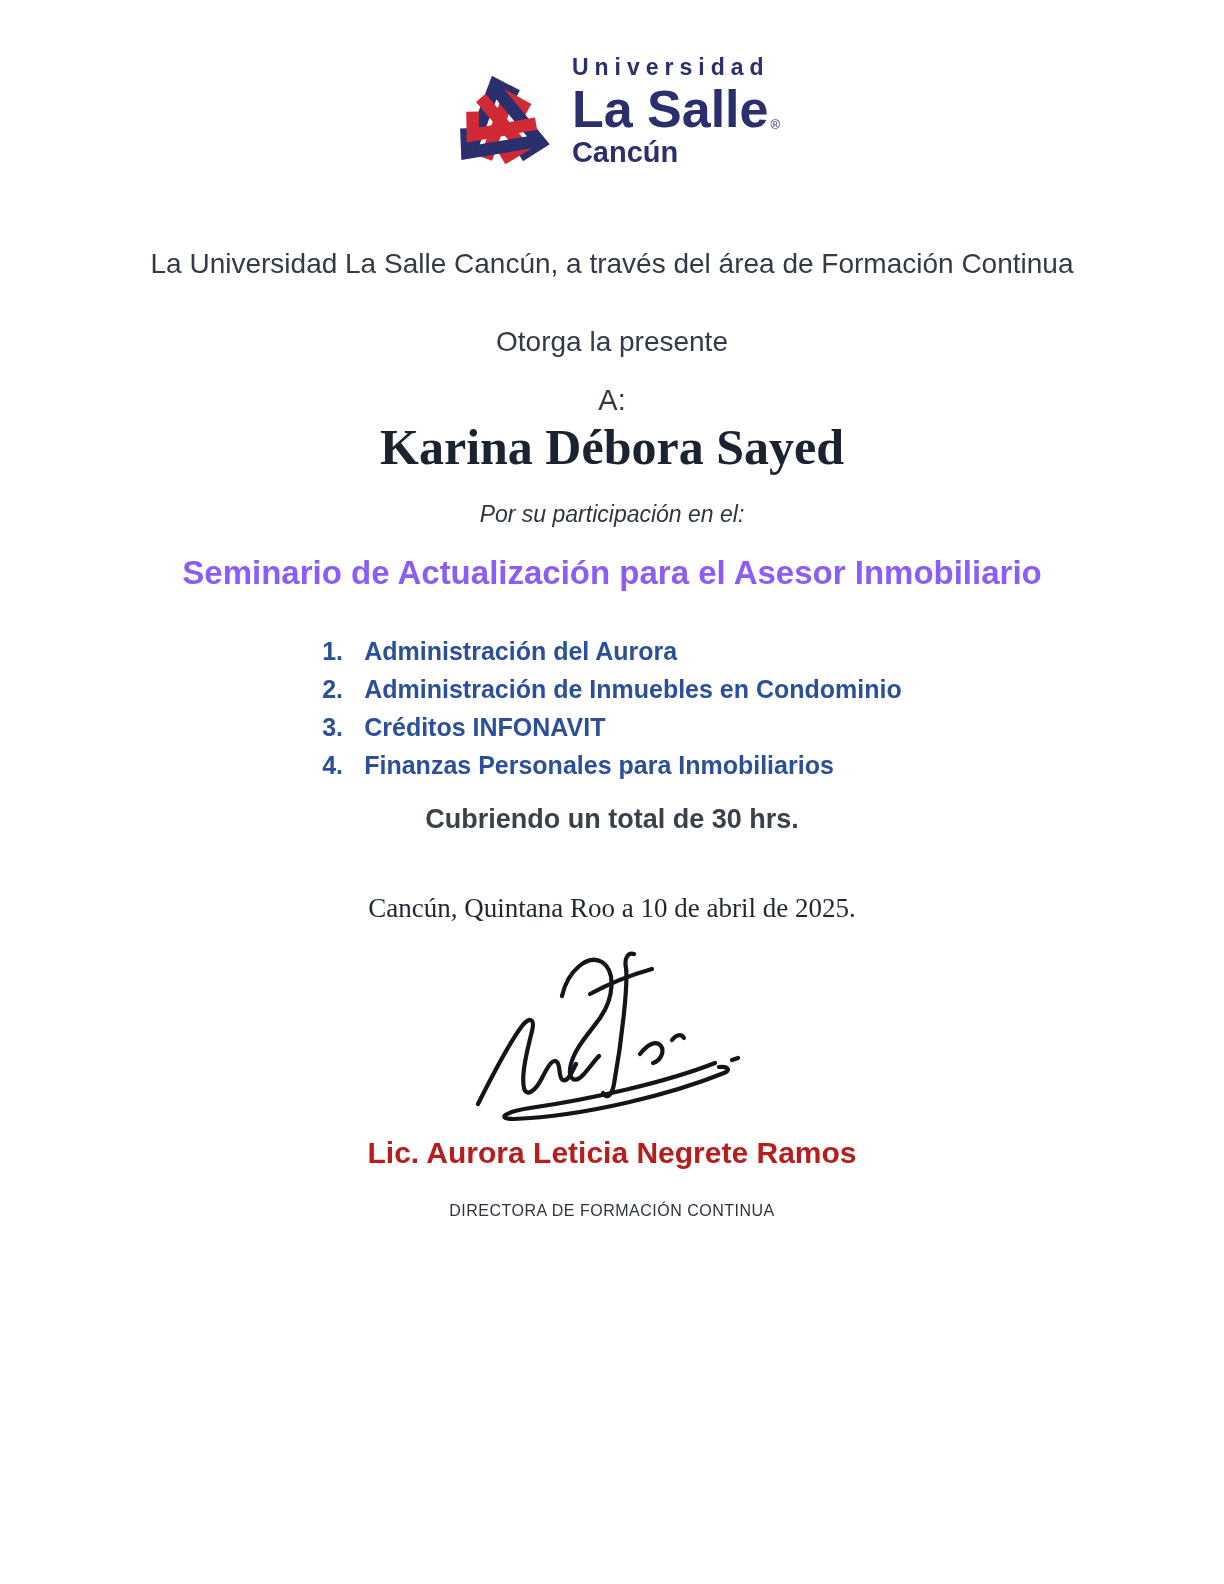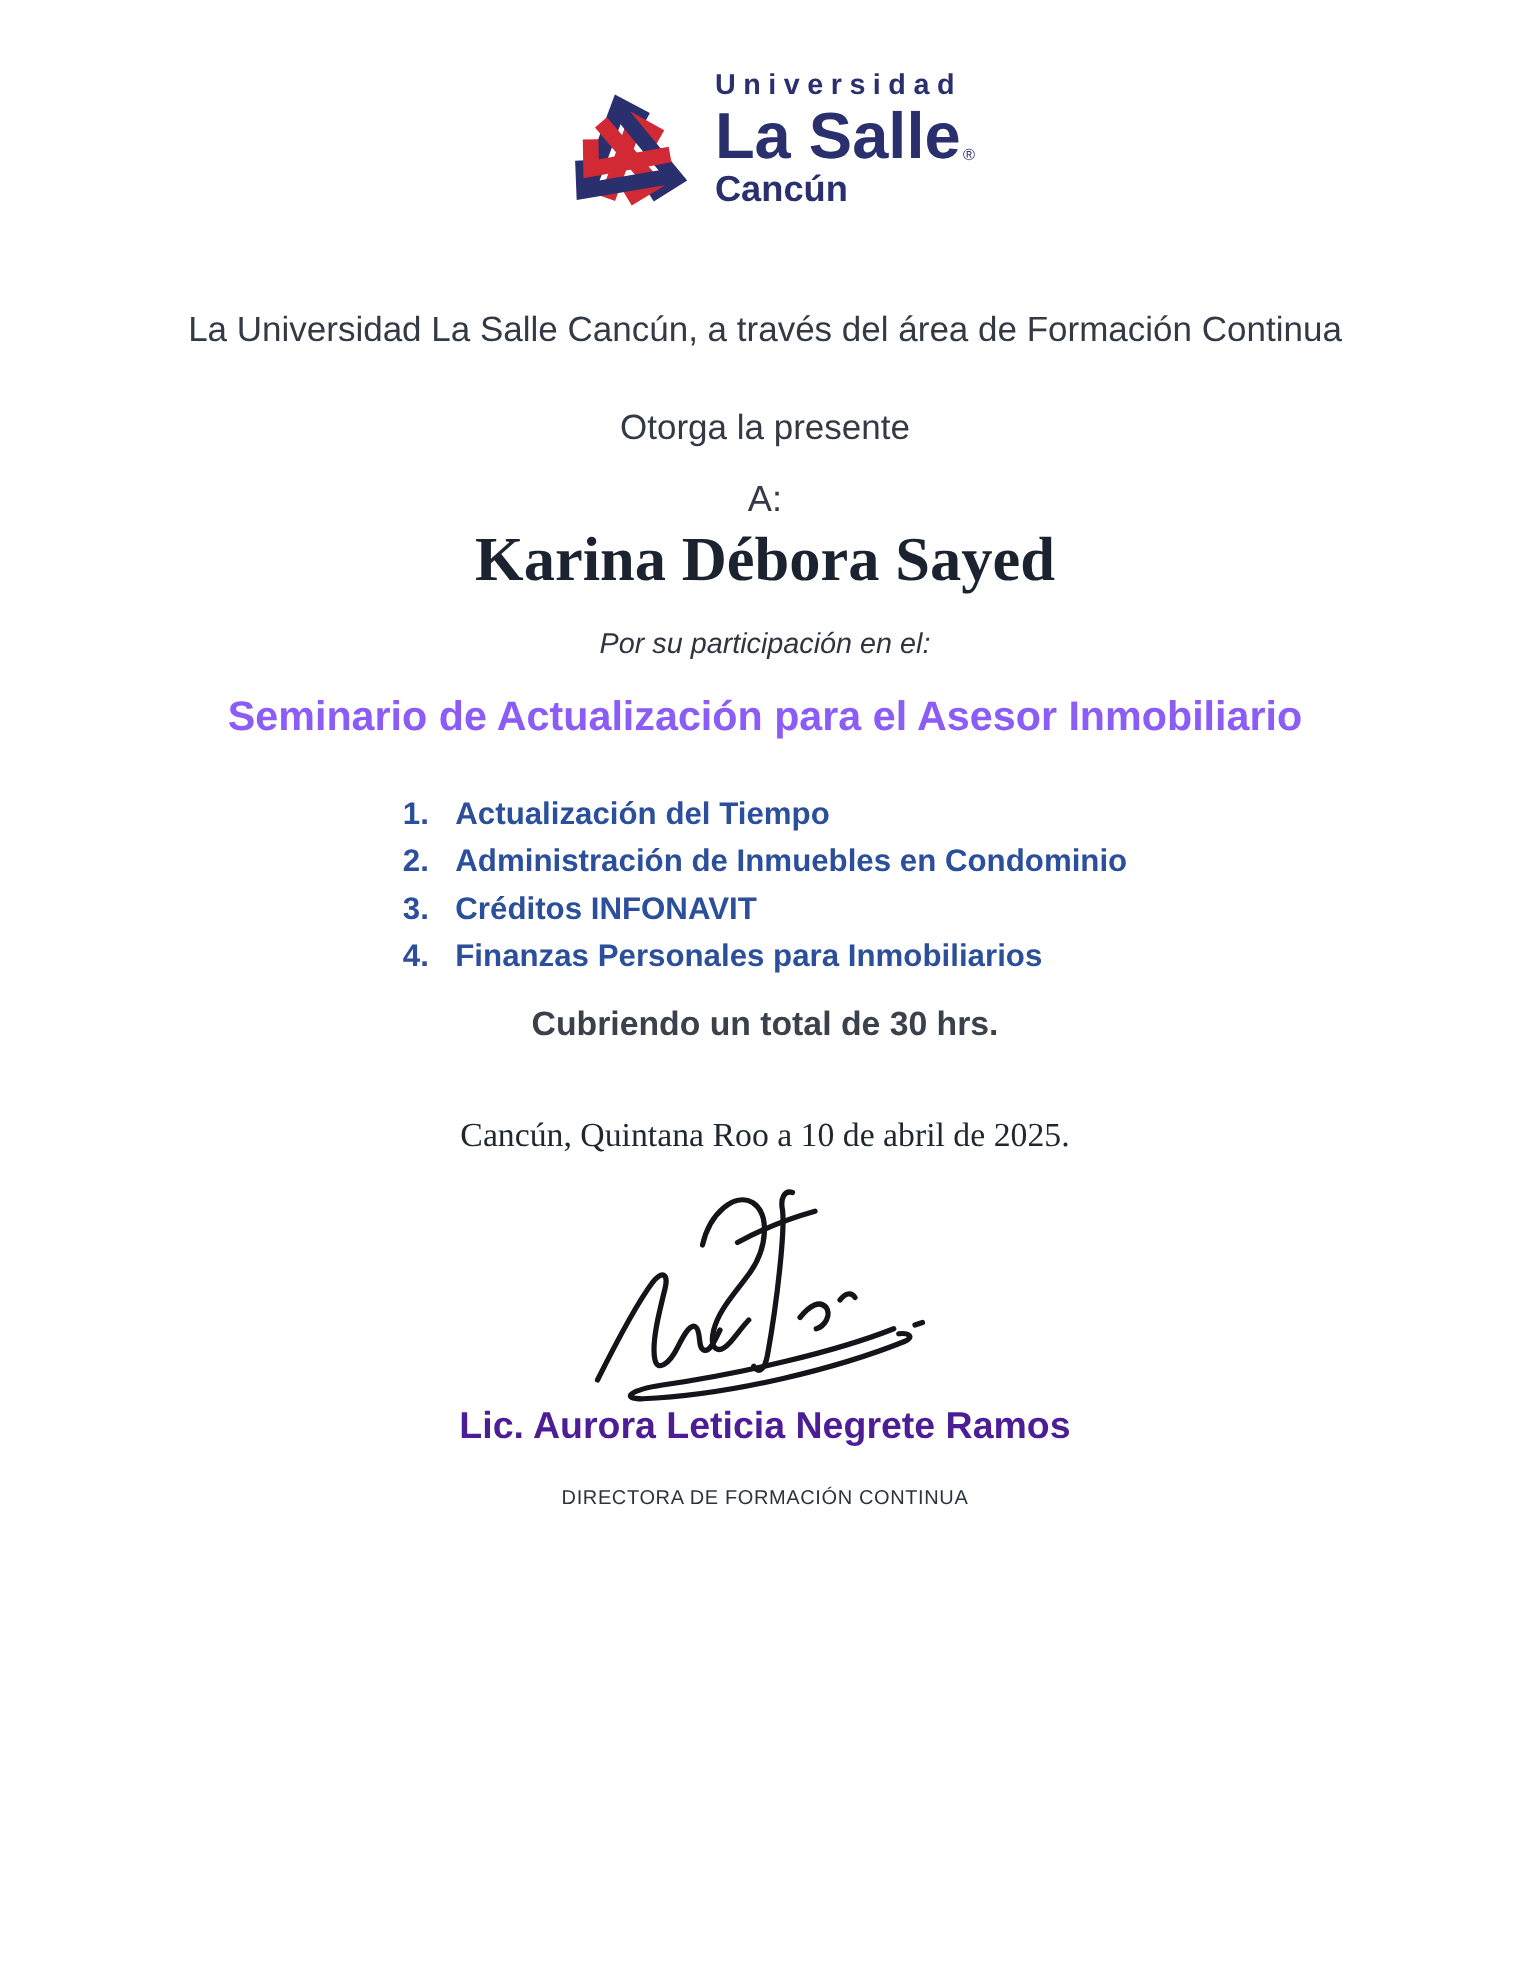--- a/index.html
+++ b/index.html
@@ -82,21 +82,21 @@
   .topic-num { text-align: left; }
   .total-line { margin-top: 20px; font-size: 27px; font-weight: 700; color: #3a414b; }
   .dateline {
     margin-top: 58px;
     font-family: "Liberation Serif", serif;
     font-size: 27px; color: #1f2731;
   }
 
   
   .signature-wrap { margin-top: 8px; height: 190px; }
-  .signer-name { margin-top: 2px; font-size: 30px; font-weight: 700; color: #4c1d95; }
+  .signer-name { margin-top: 14px; font-size: 30px; font-weight: 700; color: #b91c1c; }
   .signer-title { margin-top: 32px; font-size: 16px; letter-spacing: 0.5px; color: #2c333f; }
 </style>
 </head>
 <body>
 
 <div class="certificate">
 
   <div class="logo-row">
 
     <div class="lasalle-group">
@@ -127,21 +127,21 @@
 
   <div class="recipient-prefix">A:</div>
   <div class="recipient-name">Karina Débora Sayed</div>
   <div class="reason">Por su participación en el:</div>
 
   <div class="seminar-title">Seminario de Actualización para el Asesor Inmobiliario</div>
 
   <div class="topics">
     <div class="topic-row">
       <span class="topic-num">1.</span>
-      <span class="topic-label">Actualización del Tiempo</span>
+      <span class="topic-label">Administración del Aurora</span>
     </div>
     <div class="topic-row">
       <span class="topic-num">2.</span>
       <span class="topic-label">Administración de Inmuebles en Condominio</span>
     </div>
     <div class="topic-row">
       <span class="topic-num">3.</span>
       <span class="topic-label">Créditos INFONAVIT</span>
     </div>
     <div class="topic-row">

